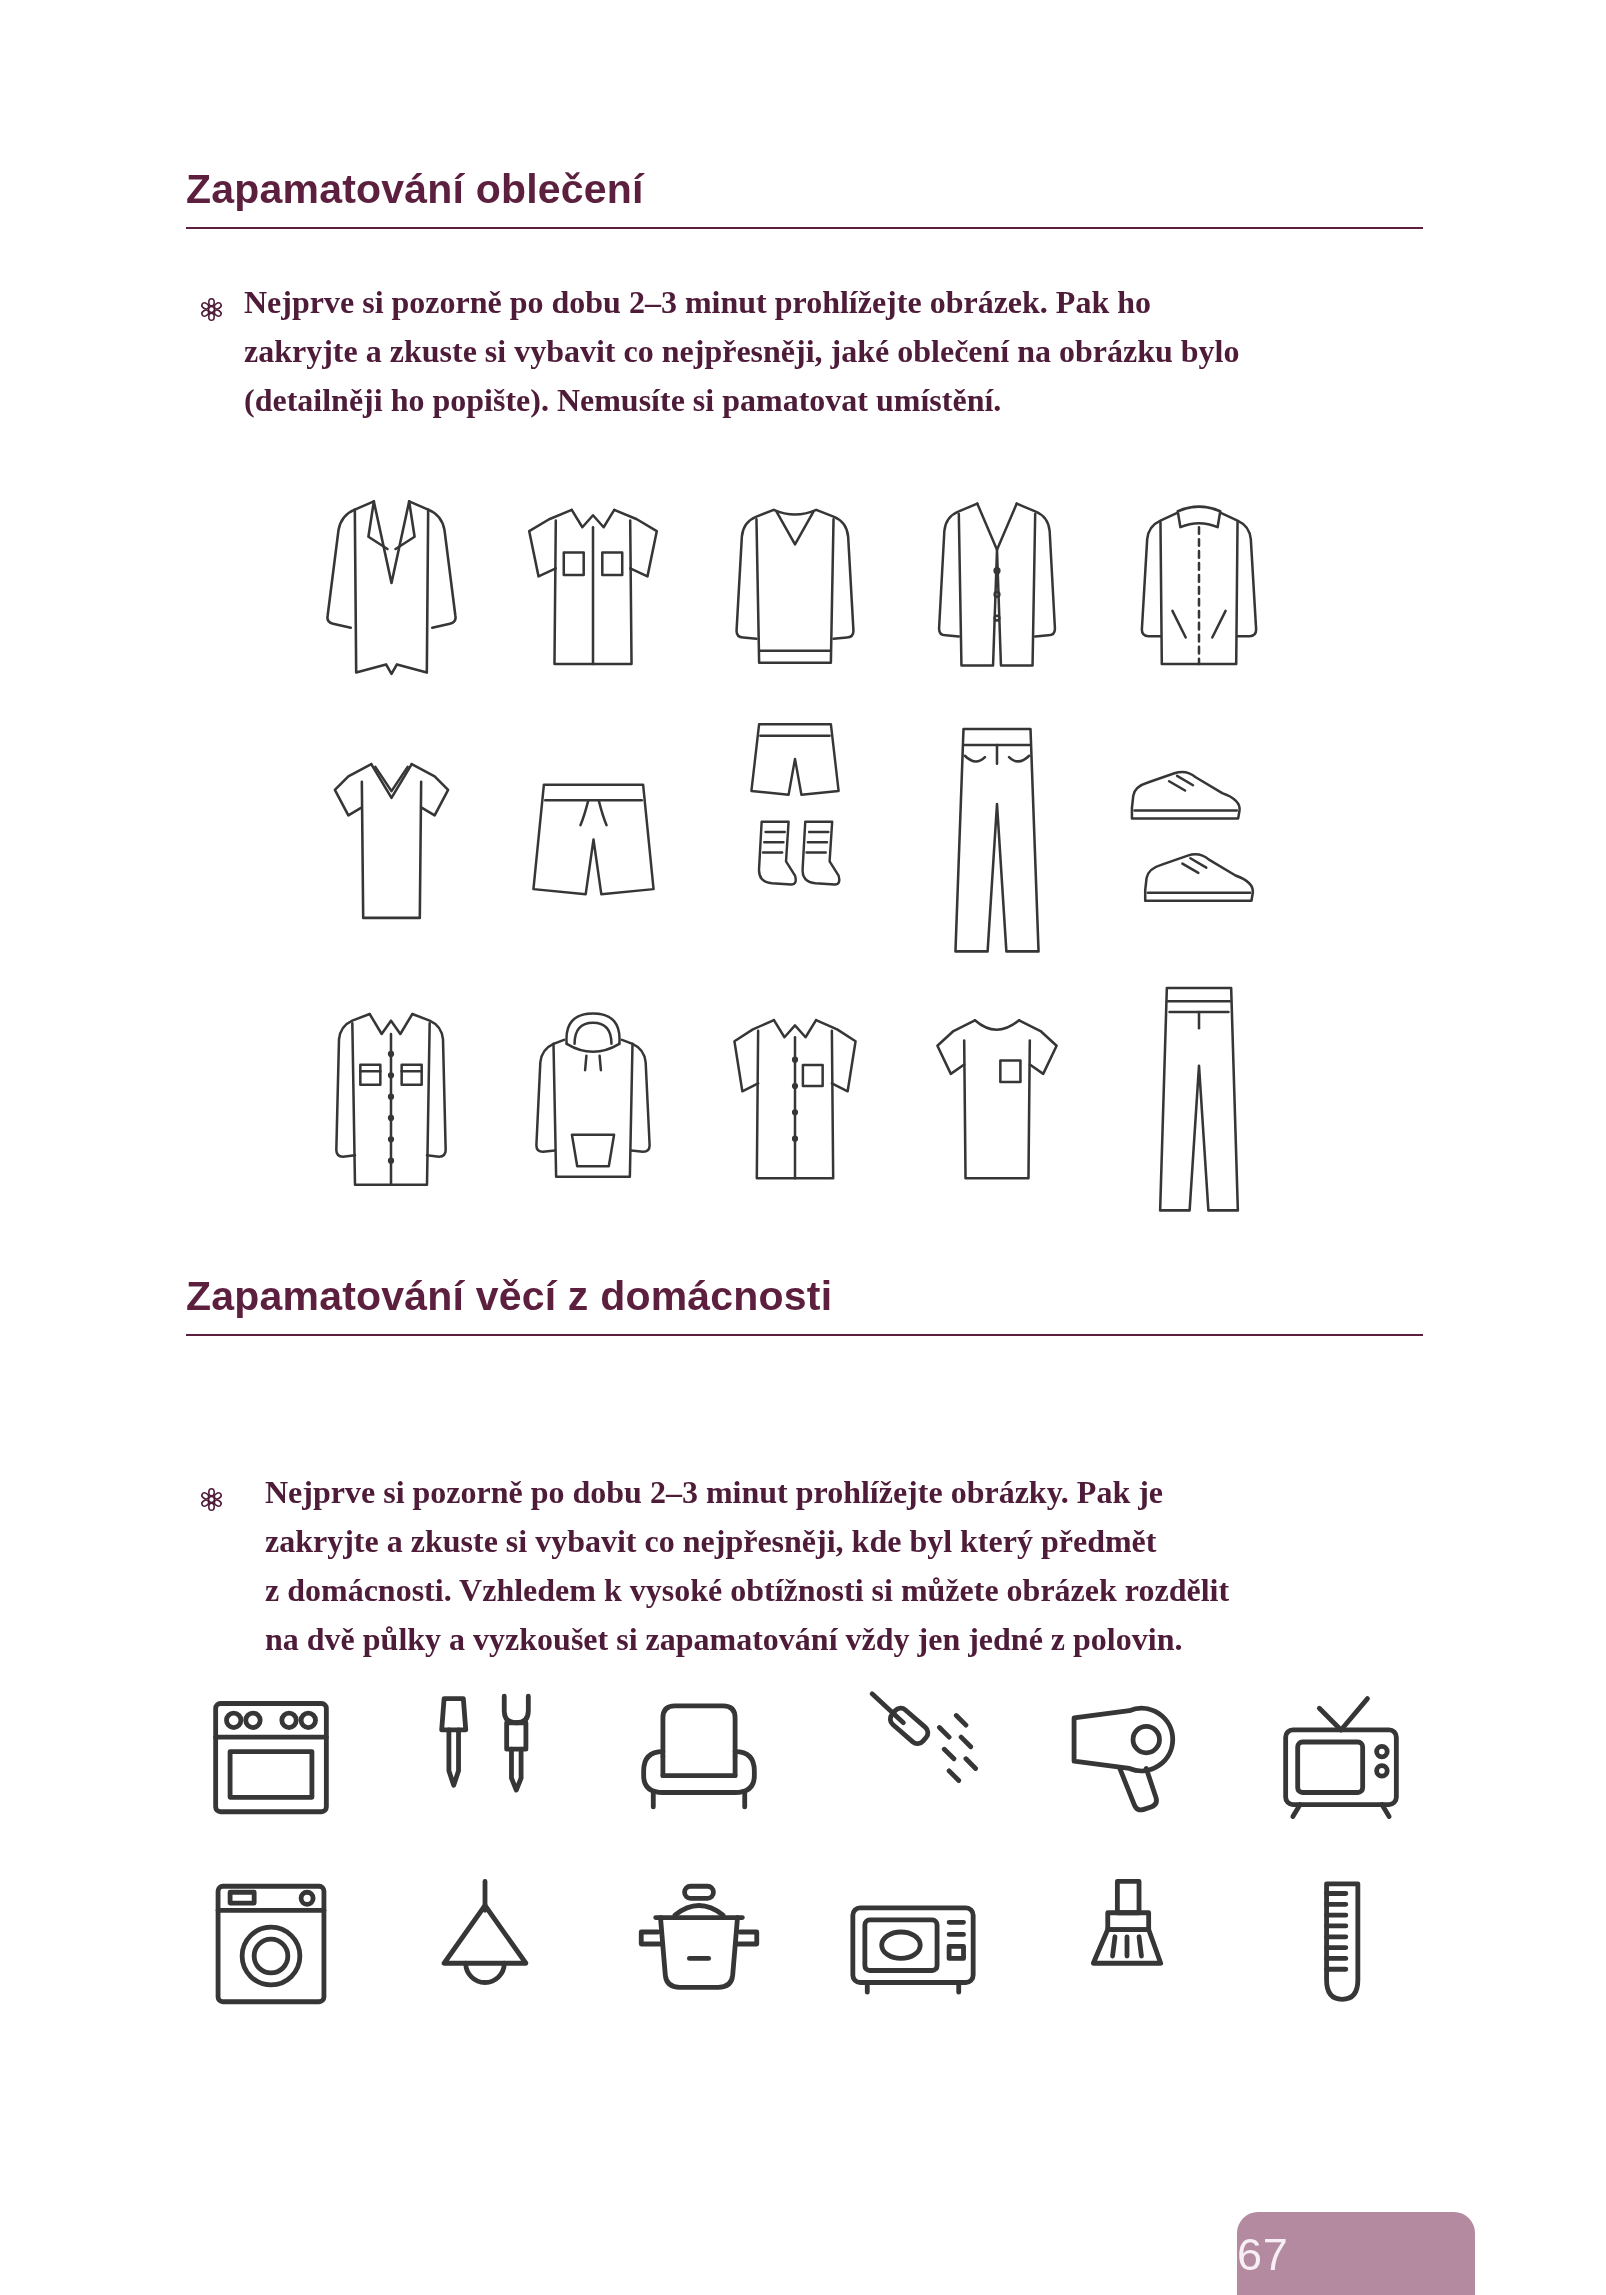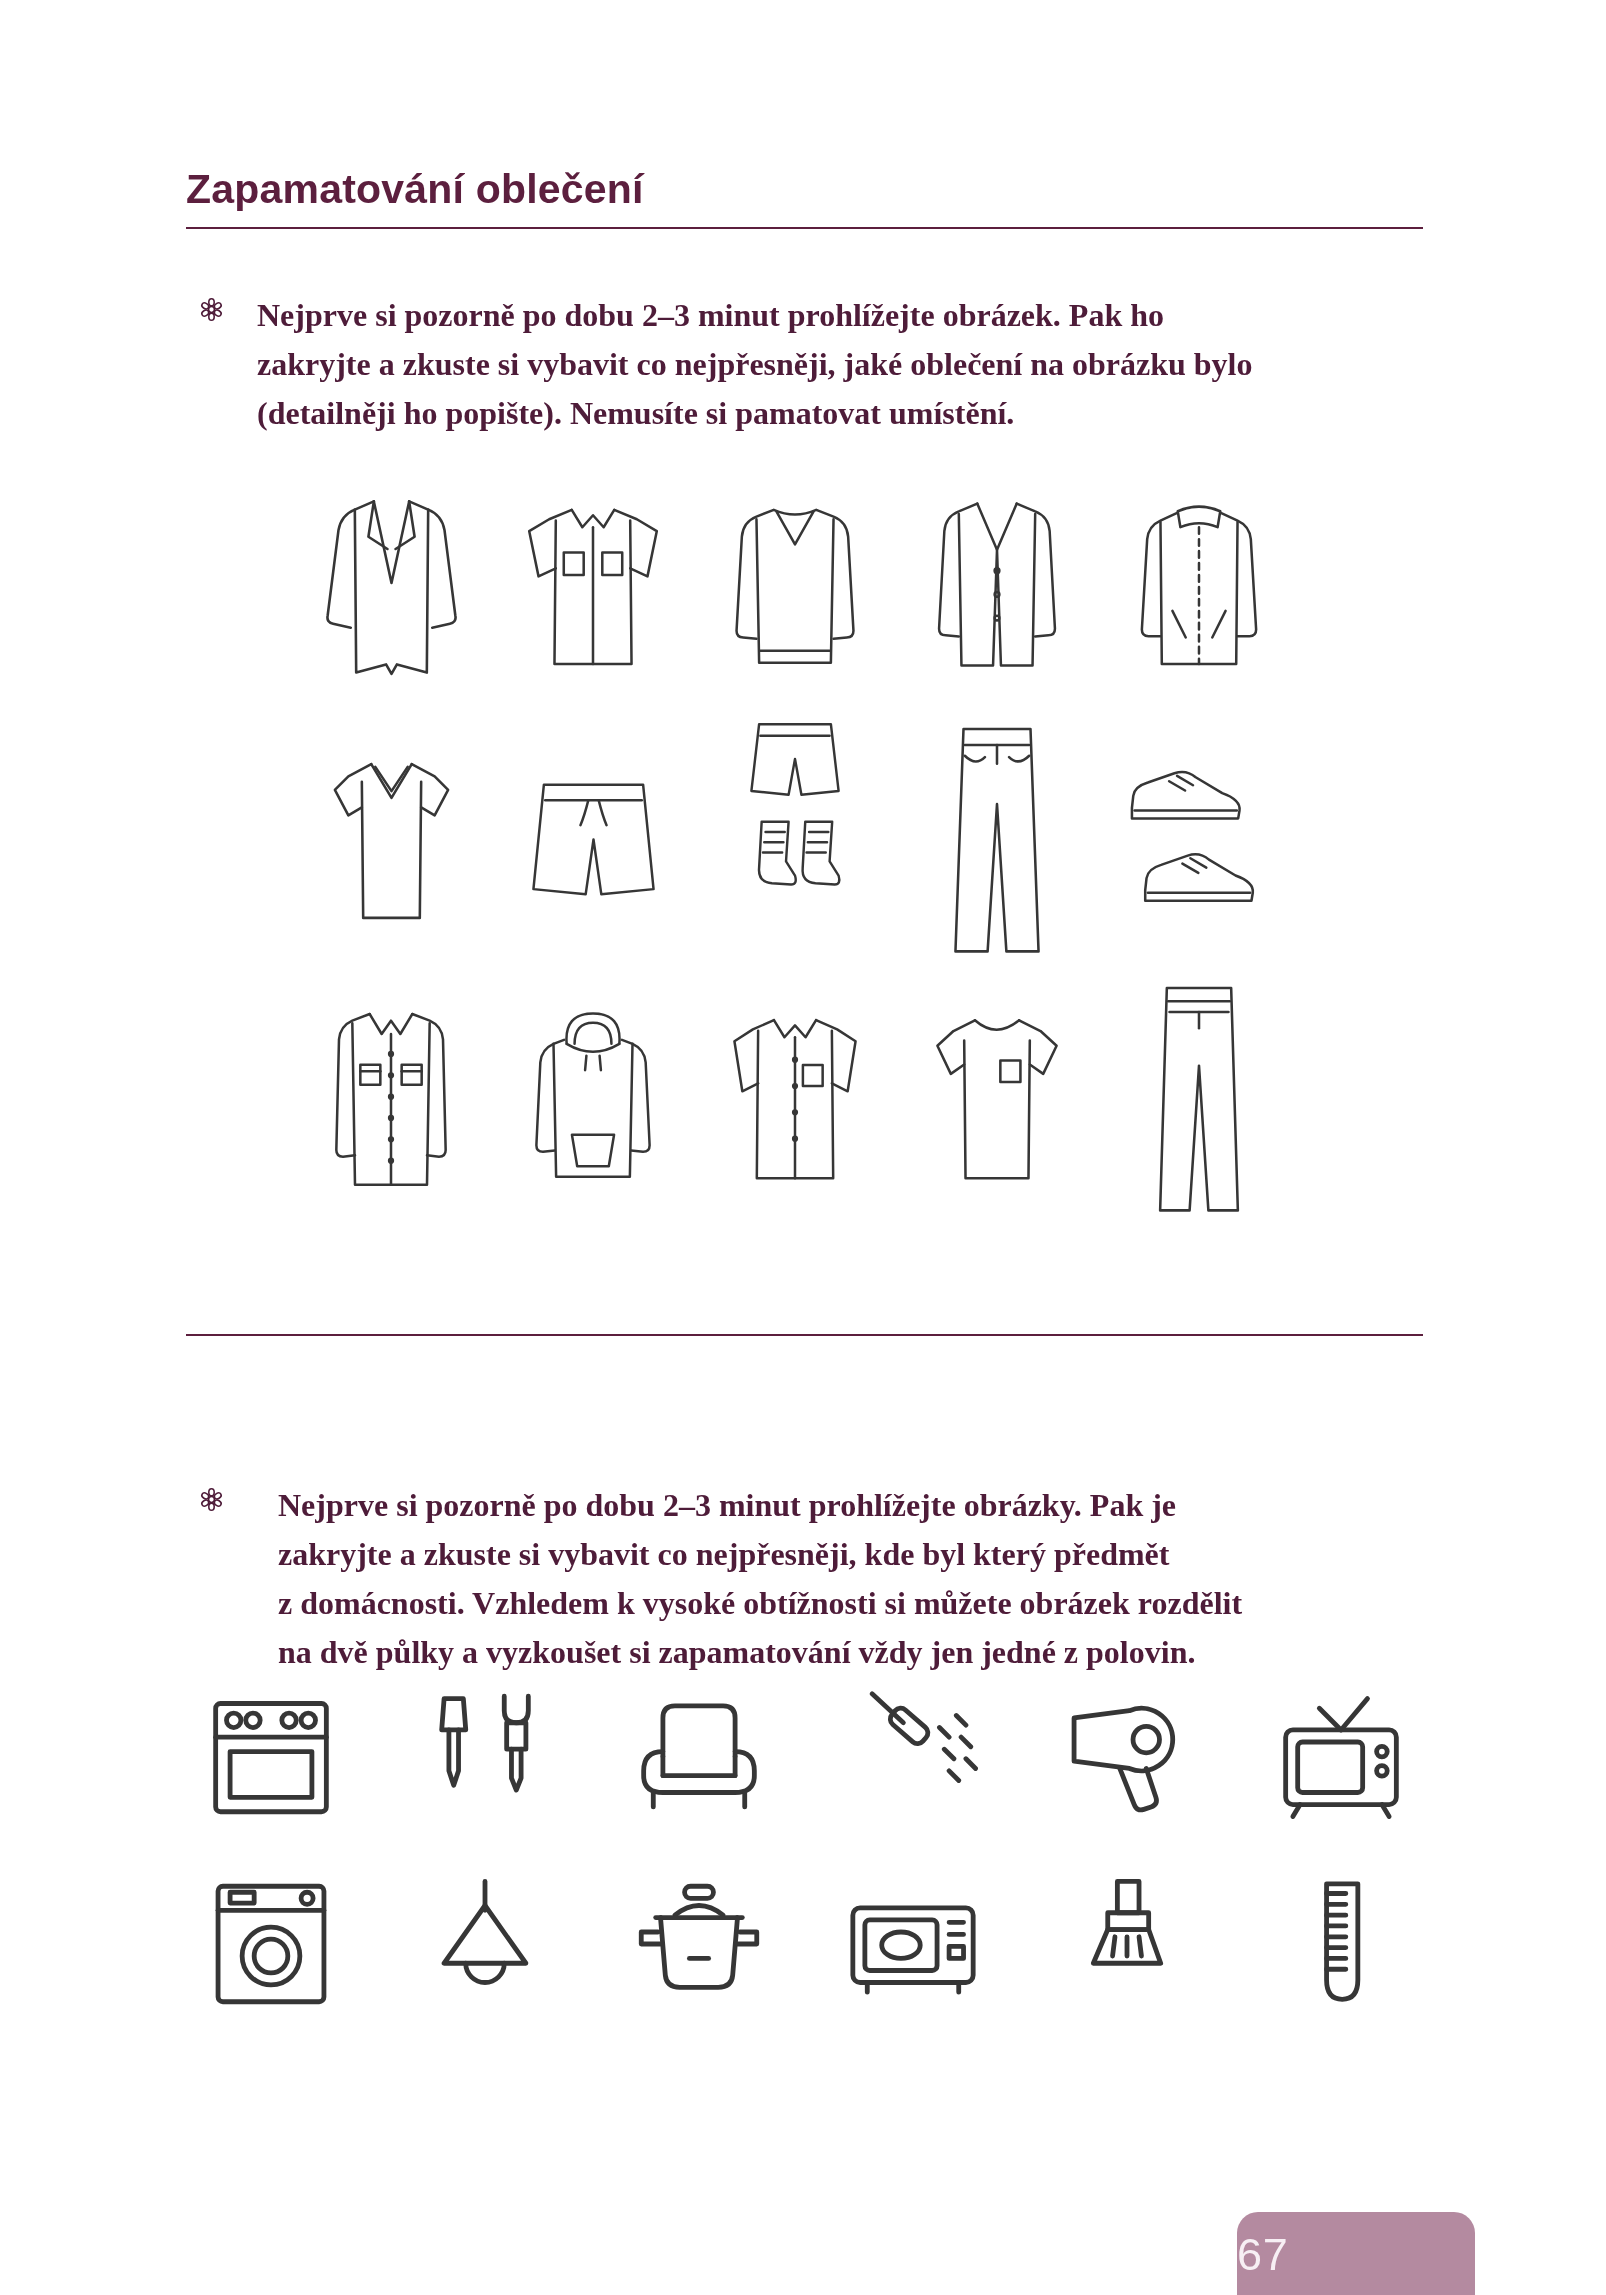--- a/index.html
+++ b/index.html
@@ -28,21 +28,21 @@
   #rule-clothing{top:227px;}
   #rule-household{top:1334px;}
 
   
   .instruction{position:absolute;left:198px;width:1264px;display:flex;gap:19px;align-items:flex-start;
                color:var(--body-text);font-family:"Liberation Serif","DejaVu Serif",serif;
                font-weight:700;font-size:32px;line-height:49px;}
   #instruction-clothing{top:278px;}
   #instruction-household{top:1468px;gap:40px;}
   .bullet-wrap{flex:0 0 auto;margin-top:10.4px;}
-  .instr-text{margin:13px;white-space:pre-line;}
+  .instr-text{margin:0;white-space:pre-line;}
 
   
   .clothing-grid{position:absolute;left:290px;top:469px;display:grid;
                  grid-template-columns:repeat(5,202px);grid-template-rows:238px 267px 251px;
                  justify-items:center;align-items:center;}
   svg.cloth{stroke:var(--line-art);fill:none;stroke-width:1.9;stroke-linecap:round;stroke-linejoin:round;}
 
   
   .household-grid{position:absolute;left:164px;top:1660px;display:grid;
                   grid-template-columns:repeat(6,214px);grid-template-rows:190px 190px;
@@ -261,20 +261,21 @@
       <svg class="cloth" width="134" height="249" viewBox="0 0 100 185">
         <path d="M26 10 L74 10 L79 176 L57 176 L50 68 L43 176 L21 176 Z"></path>
         <line x1="27" y1="20" x2="73" y2="20"></line>
         <line x1="28" y1="28" x2="72" y2="28"></line>
         <line x1="50" y1="28" x2="50" y2="40"></line>
       </svg>
     </div>
 
   </div>
 
+  <h1 class="heading" id="heading-household">Zapamatování věcí z domácnosti</h1>
   <div class="rule" id="rule-household"></div>
 
   <div class="instruction" id="instruction-household">
     <span class="bullet-wrap">
       <svg width="27" height="27" viewBox="0 0 24 24">
         <g fill="none" stroke="currentColor" stroke-width="1.4">
           <circle cx="12" cy="12" r="2.6"></circle>
           <ellipse cx="12" cy="5.6" rx="2.4" ry="3.2"></ellipse>
           <ellipse cx="12" cy="5.6" rx="2.4" ry="3.2" transform="rotate(60 12 12)"></ellipse>
           <ellipse cx="12" cy="5.6" rx="2.4" ry="3.2" transform="rotate(120 12 12)"></ellipse>

